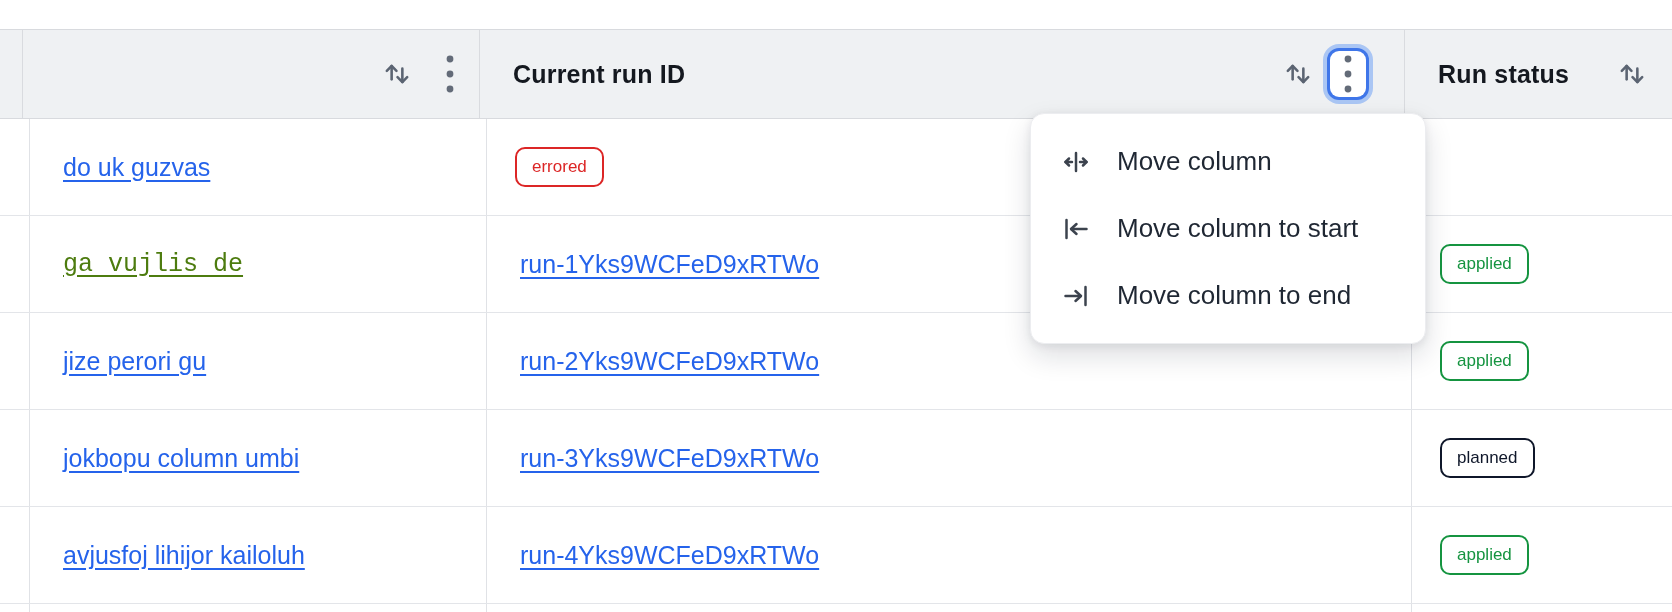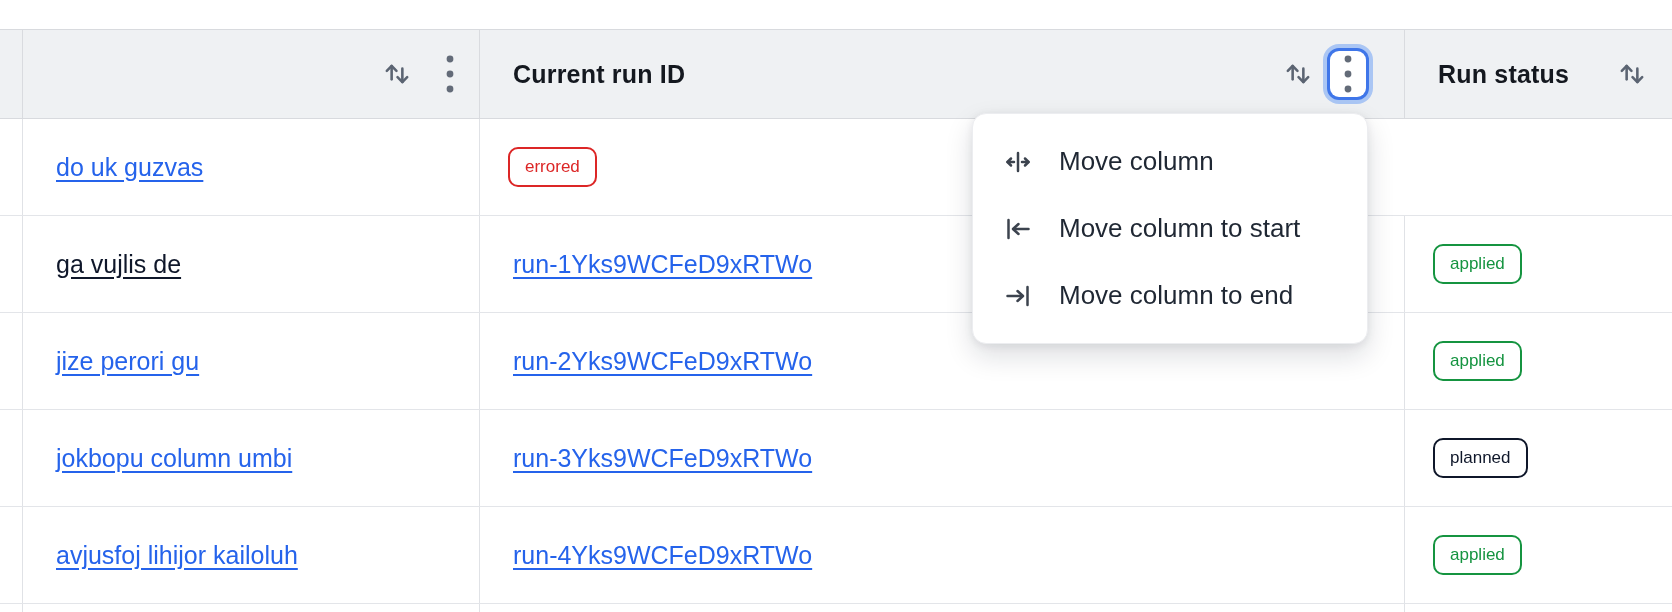--- a/index.html
+++ b/index.html
@@ -16,29 +16,29 @@
   .th-spacer { flex:1; }
 
   .sort-btn { width:32px; height:32px; display:flex; align-items:center; justify-content:center; cursor:pointer; }
   .kebab-btn { width:22px; height:44px; display:flex; align-items:center; justify-content:center; margin-left:26px; cursor:pointer; }
   .kebab-btn-focused { width:36px; height:46px; margin-left:16px; margin-right:20px; background:#fff;
     border-radius:9px; display:flex; align-items:center; justify-content:center; cursor:pointer;
     box-shadow:0 0 0 3px #3f76e9, 0 0 0 7px #aac6f4; }
 
   .row { height:97px; border-bottom:1px solid #e3e5e9; background:#fff; }
   .row.partial { height:12px; border-bottom:none; }
-  .td { display:flex; align-items:center; border-left:1px solid #e0e2e6; padding:0 18px 0 33px; min-width:0; }
+  .td { display:flex; align-items:center; border-left:1px solid #e0e2e6; padding:0 18px 0 33px; min-width:0;margin-left:7px; }
   .td:first-child { border-left:none; }
   .td.status-cell { padding-left:28px; }
   .cell-link { font-size:25px; text-decoration:underline; text-underline-offset:4px; cursor:pointer; white-space:nowrap; }
 
   .badge { display:inline-block; font-size:17px; line-height:1; padding:9px 15px 10px;
     border:2px solid currentColor; border-radius:10px; background:#fff; white-space:nowrap; }
 
-  .menu { position:absolute; left:972px; top:113px; width:396px; background:#fff;
+  .menu { position:absolute; left:1030px; top:113px; width:396px; background:#fff;
     border:1px solid #ecedf0; border-radius:14px; padding:14px 0;
     box-shadow:0 12px 28px rgba(16,24,40,.14), 0 2px 8px rgba(16,24,40,.08); z-index:10; }
   .menu-item { height:67px; display:flex; align-items:center; gap:26px; padding:0 24px 0 30px;
     font-size:26px; color:#1f2733; cursor:pointer; white-space:nowrap; }
   .menu-item svg { flex:0 0 auto; }
 </style>
 </head>
 <body>
 
 <div class="table-wrap">
@@ -106,21 +106,21 @@
       <a class="cell-link" style="color: rgb(37, 99, 235);">do uk guzvas</a>
     </div>
     <div class="td status-cell">
       <span class="badge" style="color: rgb(220, 38, 38);">errored</span>
     </div>
   </div>
 
   <div class="grid-row row">
     <div class="td"></div>
     <div class="td">
-      <a class="cell-link" style="color: #0f172a;">ga vujlis de</a>
+      <a class="cell-link" style="color: #4d7c0f; font-family: Liberation Mono, monospace;">ga vujlis de</a>
     </div>
     <div class="td">
       <a class="cell-link" style="color: rgb(37, 99, 235);">run-1Yks9WCFeD9xRTWo</a>
     </div>
     <div class="td status-cell">
       <span class="badge" style="color: rgb(21, 148, 64);">applied</span>
     </div>
   </div>
 
   <div class="grid-row row">

